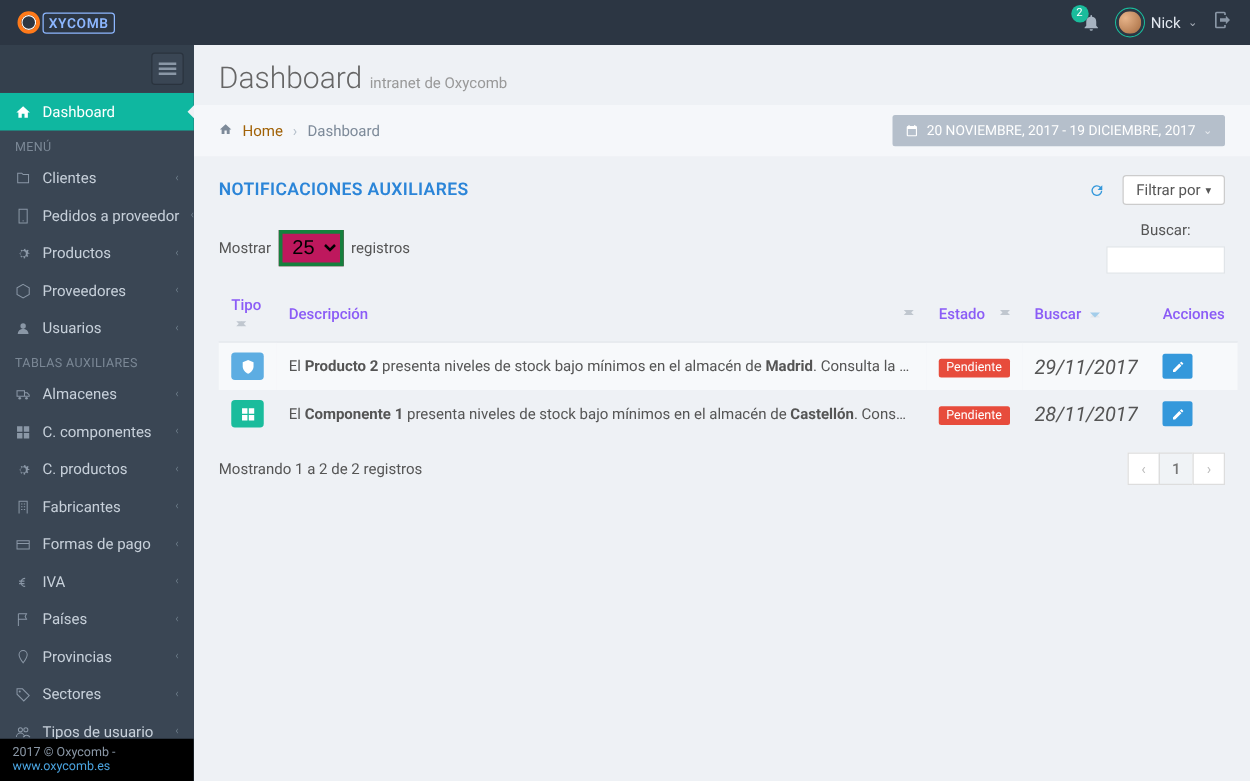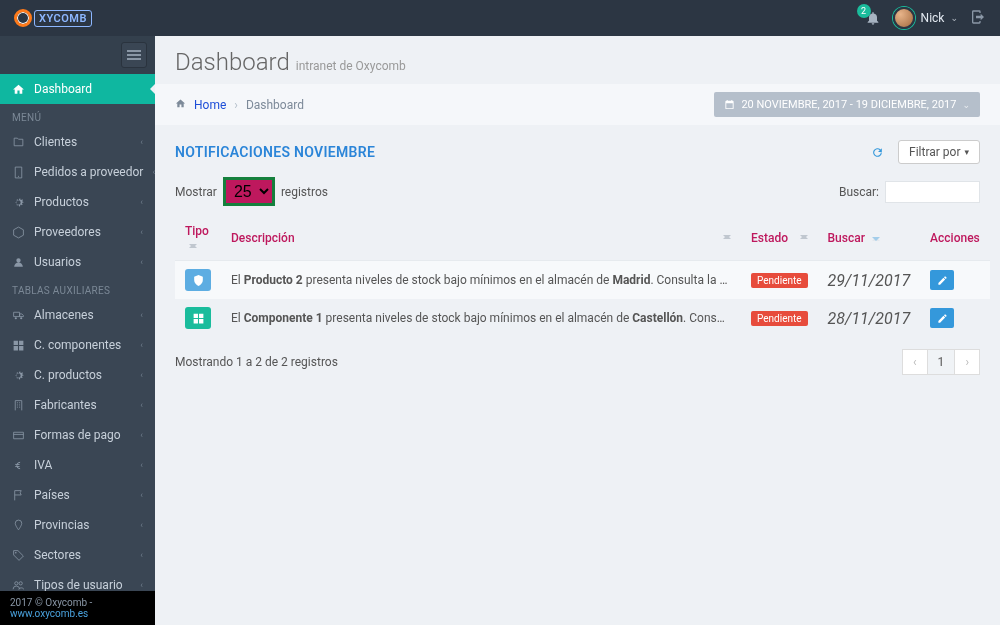--- a/index.html
+++ b/index.html
@@ -39,41 +39,41 @@
     .sidebar-footer a { color: #4aa3df; text-decoration: none; }
 
     
     .main { margin-left: 155px; padding: 0; min-height: calc(100vh - 36px); }
     .page-header { padding: 12px 20px 8px; }
     .page-title { font-size: 24px; font-weight: 300; color: #666; display: flex; align-items: baseline; gap: 6px; }
     .page-sub { font-size: 12px; color: #999; font-weight: 400; }
     .breadcrumb-bar { background: #f5f7fa; padding: 8px 20px; display: flex; align-items: center; gap: 8px; font-size: 12px; color: #7d8a99; }
     .breadcrumb-bar .sep { color: #b4bfca; }
     .breadcrumb-bar .home-ic svg { width: 11px; height: 11px; fill: #7d8a99; }
-    .breadcrumb-bar a { color: #1d4ed8; text-decoration: none; cursor: pointer; }
+    .breadcrumb-bar a { color: #a16207; text-decoration: none; cursor: pointer; }
     .daterange { margin-left: auto; background: #b5bfcb; color: #fff; font-size: 11px; padding: 6px 10px; border-radius: 2px; display: flex; align-items: center; gap: 6px; cursor: pointer; }
     .daterange svg { width: 11px; height: 11px; fill: #fff; }
 
     
     .content { padding: 14px 20px; }
     .panel-title-row { display: flex; align-items: center; margin-bottom: 12px; }
     .panel-title { color: #2b85d8; font-size: 14px; font-weight: 600; letter-spacing: .3px; }
     .panel-actions { margin-left: auto; display: flex; align-items: center; gap: 8px; }
     .refresh-btn { width: 26px; height: 26px; display: flex; align-items: center; justify-content: center; cursor: pointer; color: #3498db; }
     .refresh-btn svg { width: 13px; height: 13px; fill: #3498db; }
     .filter-btn { border: 1px solid #ccc; background: #fff; border-radius: 3px; padding: 4px 10px; font-size: 12px; color: #555; cursor: pointer; display: flex; align-items: center; gap: 4px; }
 
     .length-row { display: flex; align-items: center; gap: 6px; font-size: 12px; color: #555; margin-bottom: 10px; }
     .length-row select { border: 3px solid #15803d; background: #be185d; padding: 2px 4px; font-size: 16px; }
-    .search-row { margin-left: auto; display: flex; align-items: center; gap: 6px; }
+    .search-row { margin-left: auto; display: flex; align-items: center; gap: 6px; flex-direction: column; }
     .search-row input { border: 1px solid #e0e4e8; padding: 3px 6px; font-size: 12px; width: 95px; }
 
     
     table.datatable { width: 100%; border-collapse: collapse; font-size: 12px; }
-    table.datatable thead th { text-align: left; padding: 8px 10px; color: #be185d; font-weight: 500; border-bottom: 1px solid #e6eaee; position: relative; }
+    table.datatable thead th { text-align: left; padding: 8px 10px; color: #8b5cf6; font-weight: 500; border-bottom: 1px solid #e6eaee; position: relative; }
     .sort-ic { display: inline-block; margin-left: 4px; opacity: .4; vertical-align: middle; width: 8px; height: 12px; position: relative; }
     .sort-ic::before { content: ''; position: absolute; top: 0; left: 0; border: 4px solid transparent; border-bottom-color: #7d8a99; }
     .sort-ic::after { content: ''; position: absolute; bottom: 0; left: 0; border: 4px solid transparent; border-top-color: #7d8a99; }
     .sort-ic.desc::before { opacity: .25; }
     .sort-ic.desc::after { border-top-color: #3498db; opacity: 1; }
     th.col-tipo { width: 48px; }
     th.col-estado { width: 80px; }
     th.col-fecha { width: 95px; text-align: right; }
     th.col-acc { width: 60px; text-align: left; }
     table.datatable tbody tr:nth-child(odd) { background: #f7f9fb; }
@@ -303,21 +303,21 @@
       <svg viewBox="0 0 24 24">
           <path d="M19 4h-1V2h-2v2H8V2H6v2H5a2 2 0 0 0-2 2v14a2 2 0 0 0 2 2h14a2 2 0 0 0 2-2V6a2 2 0 0 0-2-2zm0 16H5V9h14v11z"></path>
         </svg>
       <span>20 NOVIEMBRE, 2017 - 19 DICIEMBRE, 2017</span>
       <span class="chevron">⌄</span>
     </div>
   </div>
 
   <div class="content">
     <div class="panel-title-row">
-      <div class="panel-title">NOTIFICACIONES NOVIEMBRE</div>
+      <div class="panel-title">NOTIFICACIONES AUXILIARES</div>
       <div class="panel-actions">
         <div class="refresh-btn">
           <svg viewBox="0 0 24 24">
               <path d="M17.65 6.35A8 8 0 1 0 20 12h-2a6 6 0 1 1-1.76-4.24L13 11h7V4z"></path>
             </svg>
         </div>
         <div class="filter-btn">
           <span>Filtrar por</span>
           <span style="font-size:9px;">▾</span>
         </div>

